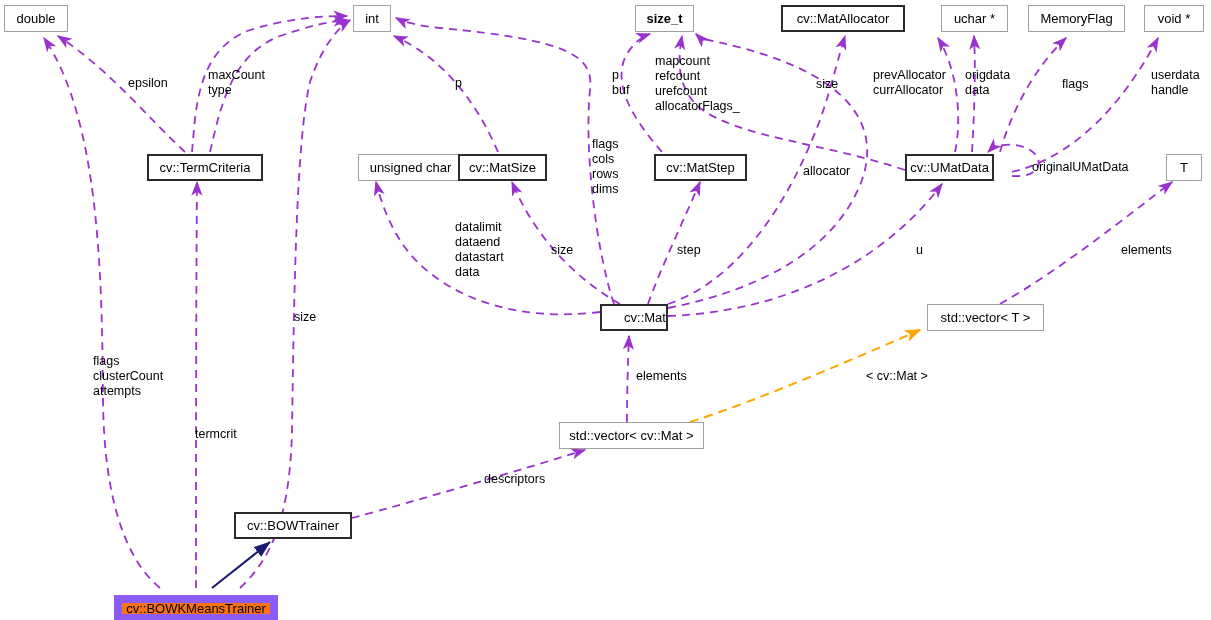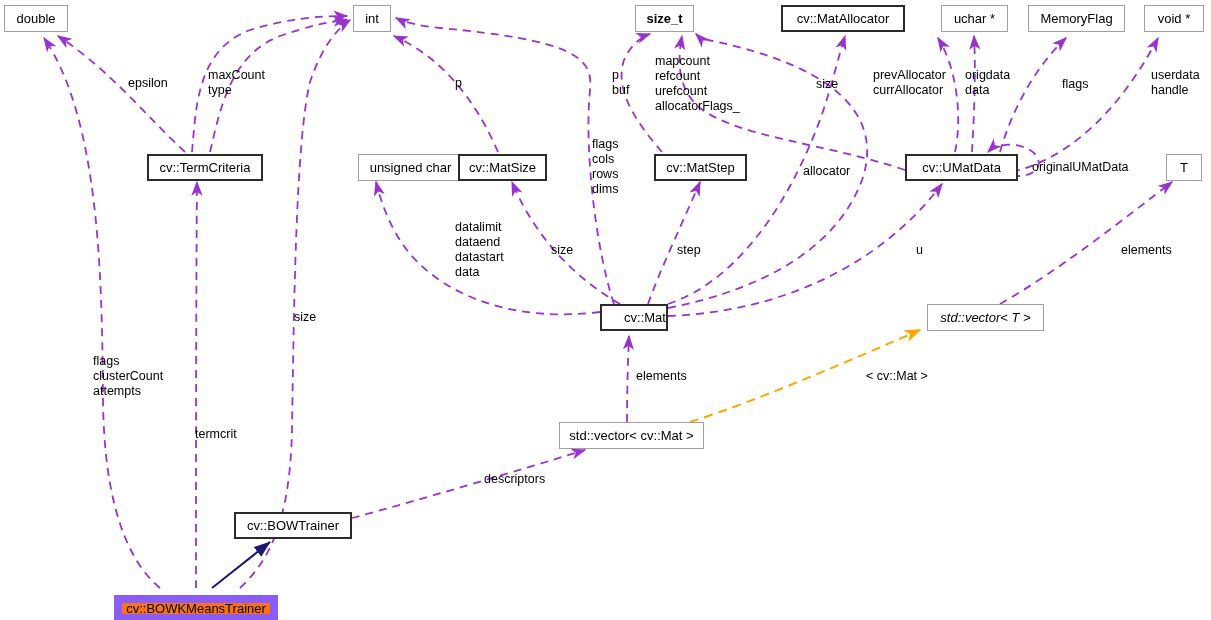--- a/index.html
+++ b/index.html
@@ -142,25 +142,25 @@
   <div class="node thin" style="left:635px; top:5px;   width:59px;font-weight:bold;">size_t</div>
   <div class="node thick" style="left:781px; top:5px;  width:124px;">cv::MatAllocator</div>
   <div class="node thin" style="left:941px; top:5px;   width:67px;">uchar *</div>
   <div class="node thin" style="left:1028px;top:5px;   width:97px;">MemoryFlag</div>
   <div class="node thin" style="left:1144px;top:5px;   width:60px;">void *</div>
 
   <div class="node thick" style="left:139px; top:154px; width:116px;margin-left:8px;">cv::TermCriteria</div>
   <div class="node thin" style="left:330px; top:154px; width:105px;margin-left:28px;">unsigned char</div>
   <div class="node thick" style="left:458px; top:154px; width:89px;">cv::MatSize</div>
   <div class="node thick" style="left:654px; top:154px; width:93px;">cv::MatStep</div>
-  <div class="node thick" style="left:905px; top:154px; width:113px;">cv::UMatData</div>
+  <div class="node thick" style="left:905px; top:154px; width:89px;">cv::UMatData</div>
   <div class="node thin" style="left:1166px;top:154px; width:36px;">T</div>
 
   <div class="node thick" style="left:600px; top:304px; width:68px;padding-left:22px;">cv::Mat</div>
-  <div class="node thin" style="left:927px; top:304px; width:117px;font-style:italic;">std::vector&lt; T &gt;</div>
+  <div class="node thin" style="left:927px; top:304px; width:117px;">std::vector&lt; T &gt;</div>
 
   <div class="node thin" style="left:559px; top:422px; width:145px;">std::vector&lt; cv::Mat &gt;</div>
 
   <div class="node thick" style="left:234px; top:512px; width:118px;">cv::BOWTrainer</div>
   <div class="node highlight" style="left:114px; top:588px; width:164px;">cv::BOWKMeansTrainer</div>
 
   <div class="elabel left" style="left:128px;  top:76px;">epsilon</div>
   <div class="elabel left" style="left:208px;  top:68px;">maxCount
 type</div>
   <div class="elabel left" style="left:455px;  top:76px;">p</div>

